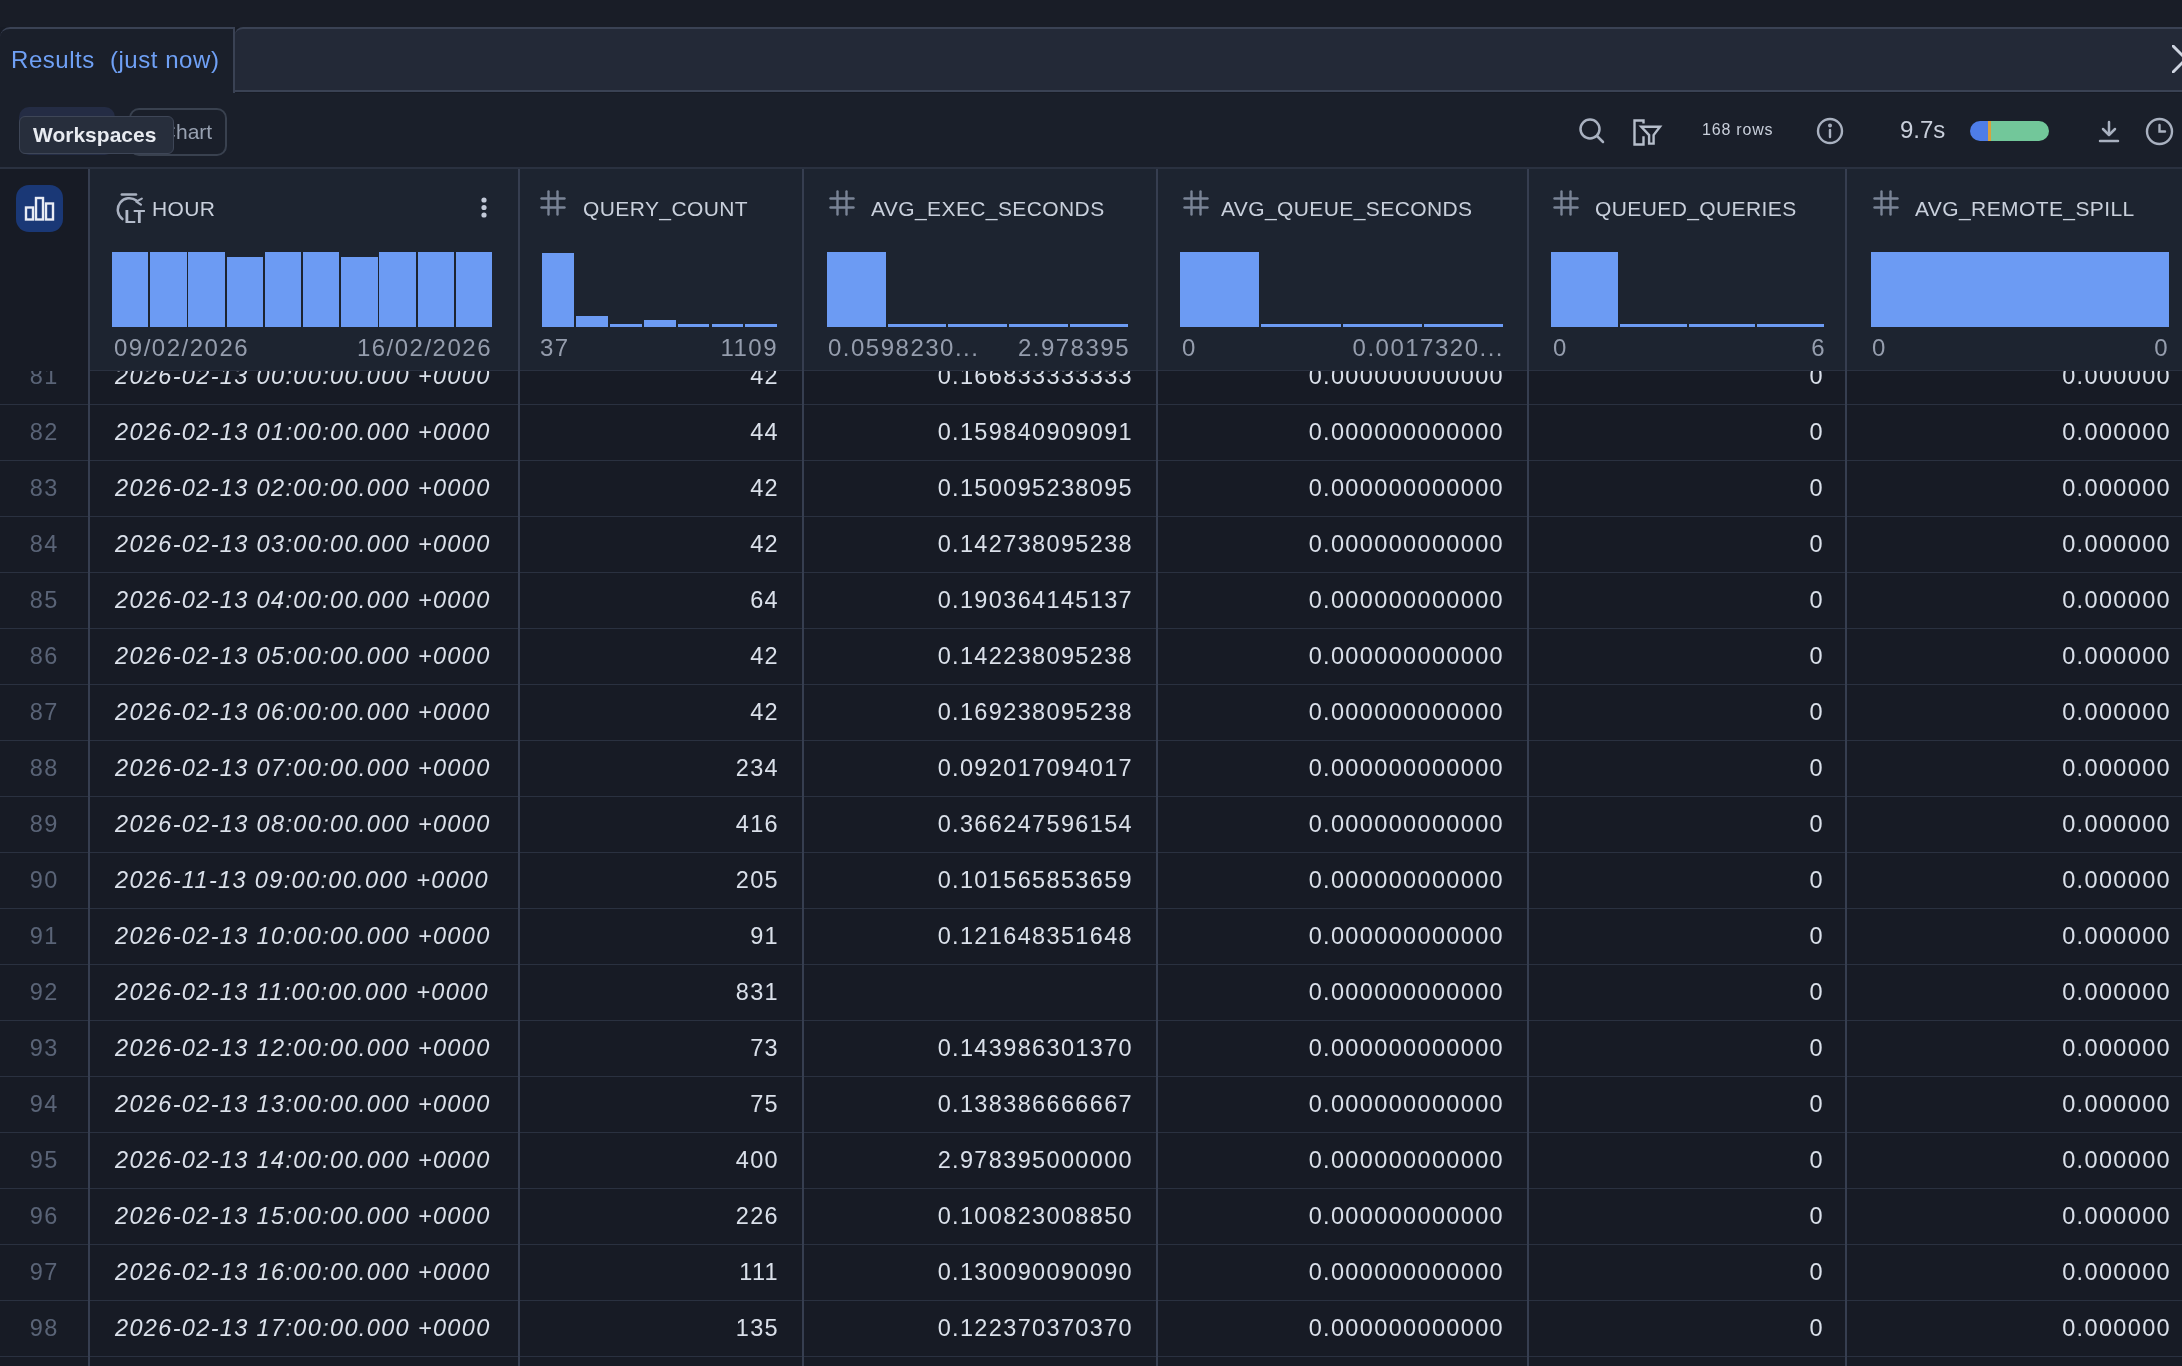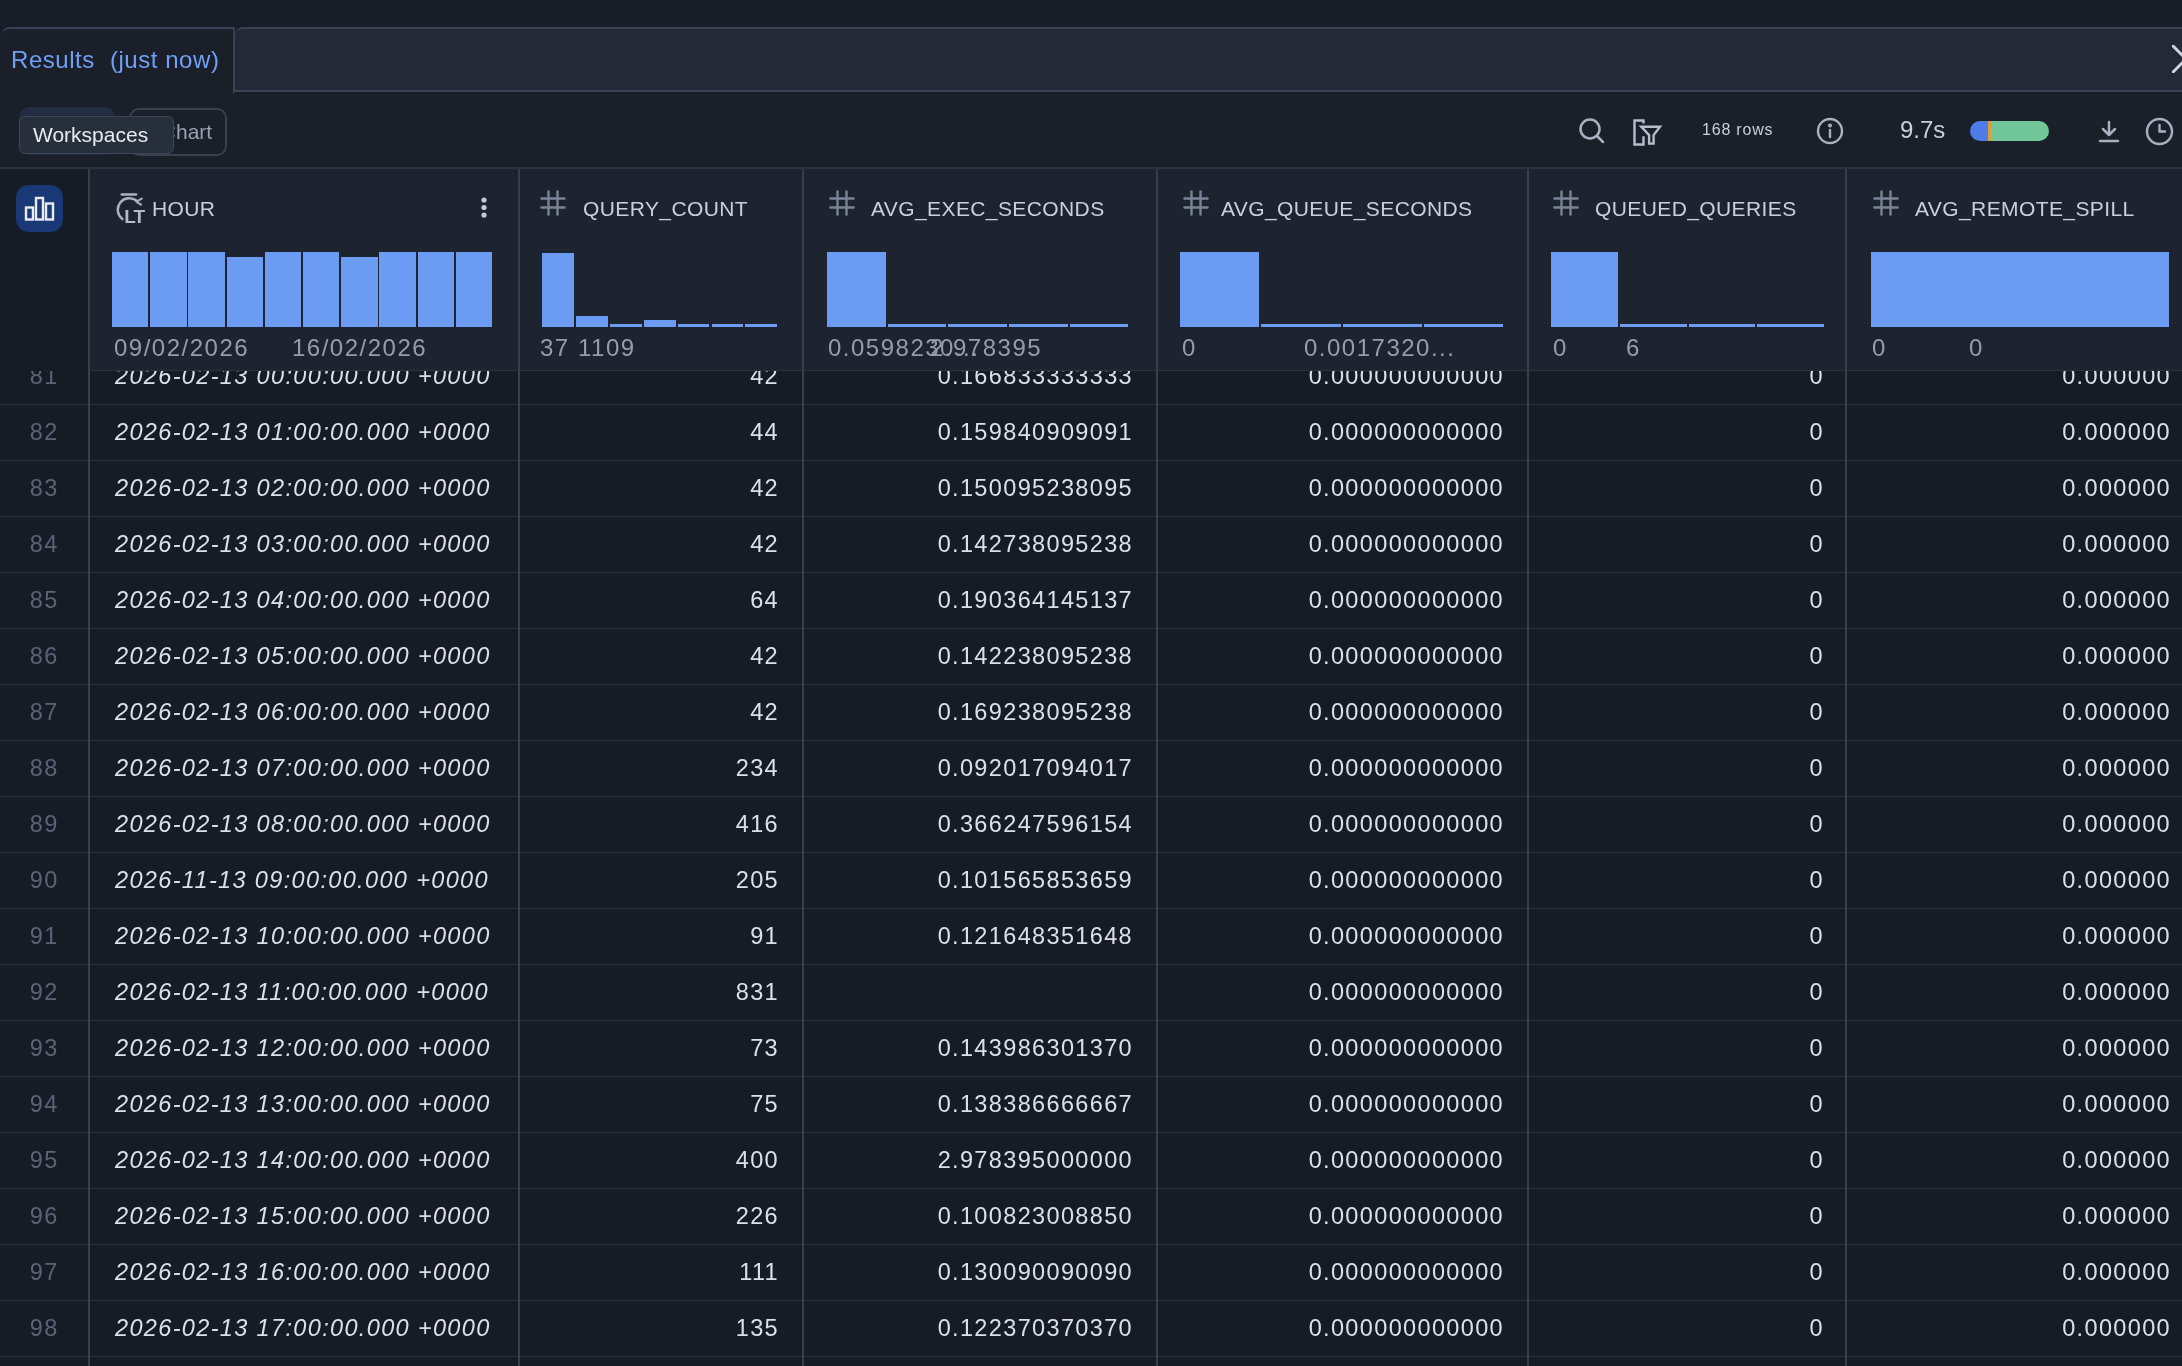--- a/index.html
+++ b/index.html
@@ -13,36 +13,36 @@
   border-top:2px solid #3A4254; border-right:2px solid #3A4254; border-top-left-radius:10px;
   color:#6FA0F5; font-size:24px; letter-spacing:0.55px; line-height:62px; padding-left:11px; white-space:nowrap; }
 #closex { position:absolute; left:2172px; top:45px; }
 
 #toolbar { position:absolute; left:0; top:93px; width:2182px; height:76px; background:#1A1F2A;
   border-bottom:2px solid #2A3140; }
 #btndata { position:absolute; left:19px; top:14px; width:96px; height:48px; border-radius:10px; background:#242C44; }
 #btnchart { position:absolute; left:129px; top:15px; width:98px; height:48px; border-radius:10px;
   border:2px solid #39414F; color:#98A1B1; font-size:21px; text-align:center; text-indent:17px; line-height:44px; }
 #tooltip { position:absolute; left:19px; top:23px; width:155px; height:38px; background:#272E3C;
-  border:1px solid #3E4657; border-radius:6px; color:#E8EBF1; font-size:21px; line-height:36px; padding-left:13px; }
+  border:1px solid #3E4657; border-radius:6px; color:#E8EBF1; font-size:21px; line-height:36px; padding-left:13px;font-weight:bold; }
 #rowslbl { position:absolute; left:1702px; top:0; height:76px; line-height:74px; font-size:16px; letter-spacing:0.8px; color:#C9CFDB; }
 #seclbl { position:absolute; left:1900px; top:0; height:76px; line-height:74px; font-size:24px; color:#C9CFDB; }
 #pill { position:absolute; left:1970px; top:28px; width:79px; height:20px; border-radius:10px; overflow:hidden; }
 #pill .b { position:absolute; left:0; top:0; width:18px; height:20px; background:#4E7DE8; }
 #pill .y { position:absolute; left:18px; top:0; width:3px; height:20px; background:#D9A13C; }
 #pill .g { position:absolute; left:21px; top:0; width:58px; height:20px; background:#72C79A; }
 
 #header { position:absolute; left:0; top:169px; width:2182px; height:202px; background:#1D2430;
   border-bottom:1px solid #2A3140; z-index:4; }
 #hleft { position:absolute; left:0; top:0; width:90px; height:202px; background:#171B25; }
 #chicon { position:absolute; left:16px; top:16px; width:47px; height:47px; border-radius:13px; background:#1A3876; }
 .htitle { position:absolute; top:25px; height:30px; line-height:30px; font-size:21px; letter-spacing:0.4px; color:#C9D0DC; white-space:nowrap; }
 .bar { position:absolute; background:#6C9BF3; }
 .hlbl { position:absolute; top:166px; height:26px; line-height:26px; font-size:24px; letter-spacing:1.5px; color:#959DAD; white-space:nowrap; }
-.hlbl.r { }
+.hlbl.r { text-align:right; }
 
 .vb { position:absolute; top:169px; width:2px; height:1197px; background:#363E50; z-index:5; }
 
 #rows { position:absolute; left:0; top:0; width:2182px; height:1366px; z-index:1;border-radius:24px; }
 .row { position:absolute; left:0; width:2182px; height:56px; border-bottom:1px solid #2A3140;
   font-size:23.5px; letter-spacing:1.35px; color:#DAE0EA; }
 .c { position:absolute; top:0; height:55px; line-height:55px; white-space:nowrap; }
 .c.r { text-align:right; }
 .rn { left:0; width:59px; text-align:right; color:#5A6477; letter-spacing:1.6px; }
 .hour { left:115px;font-style:italic; }

